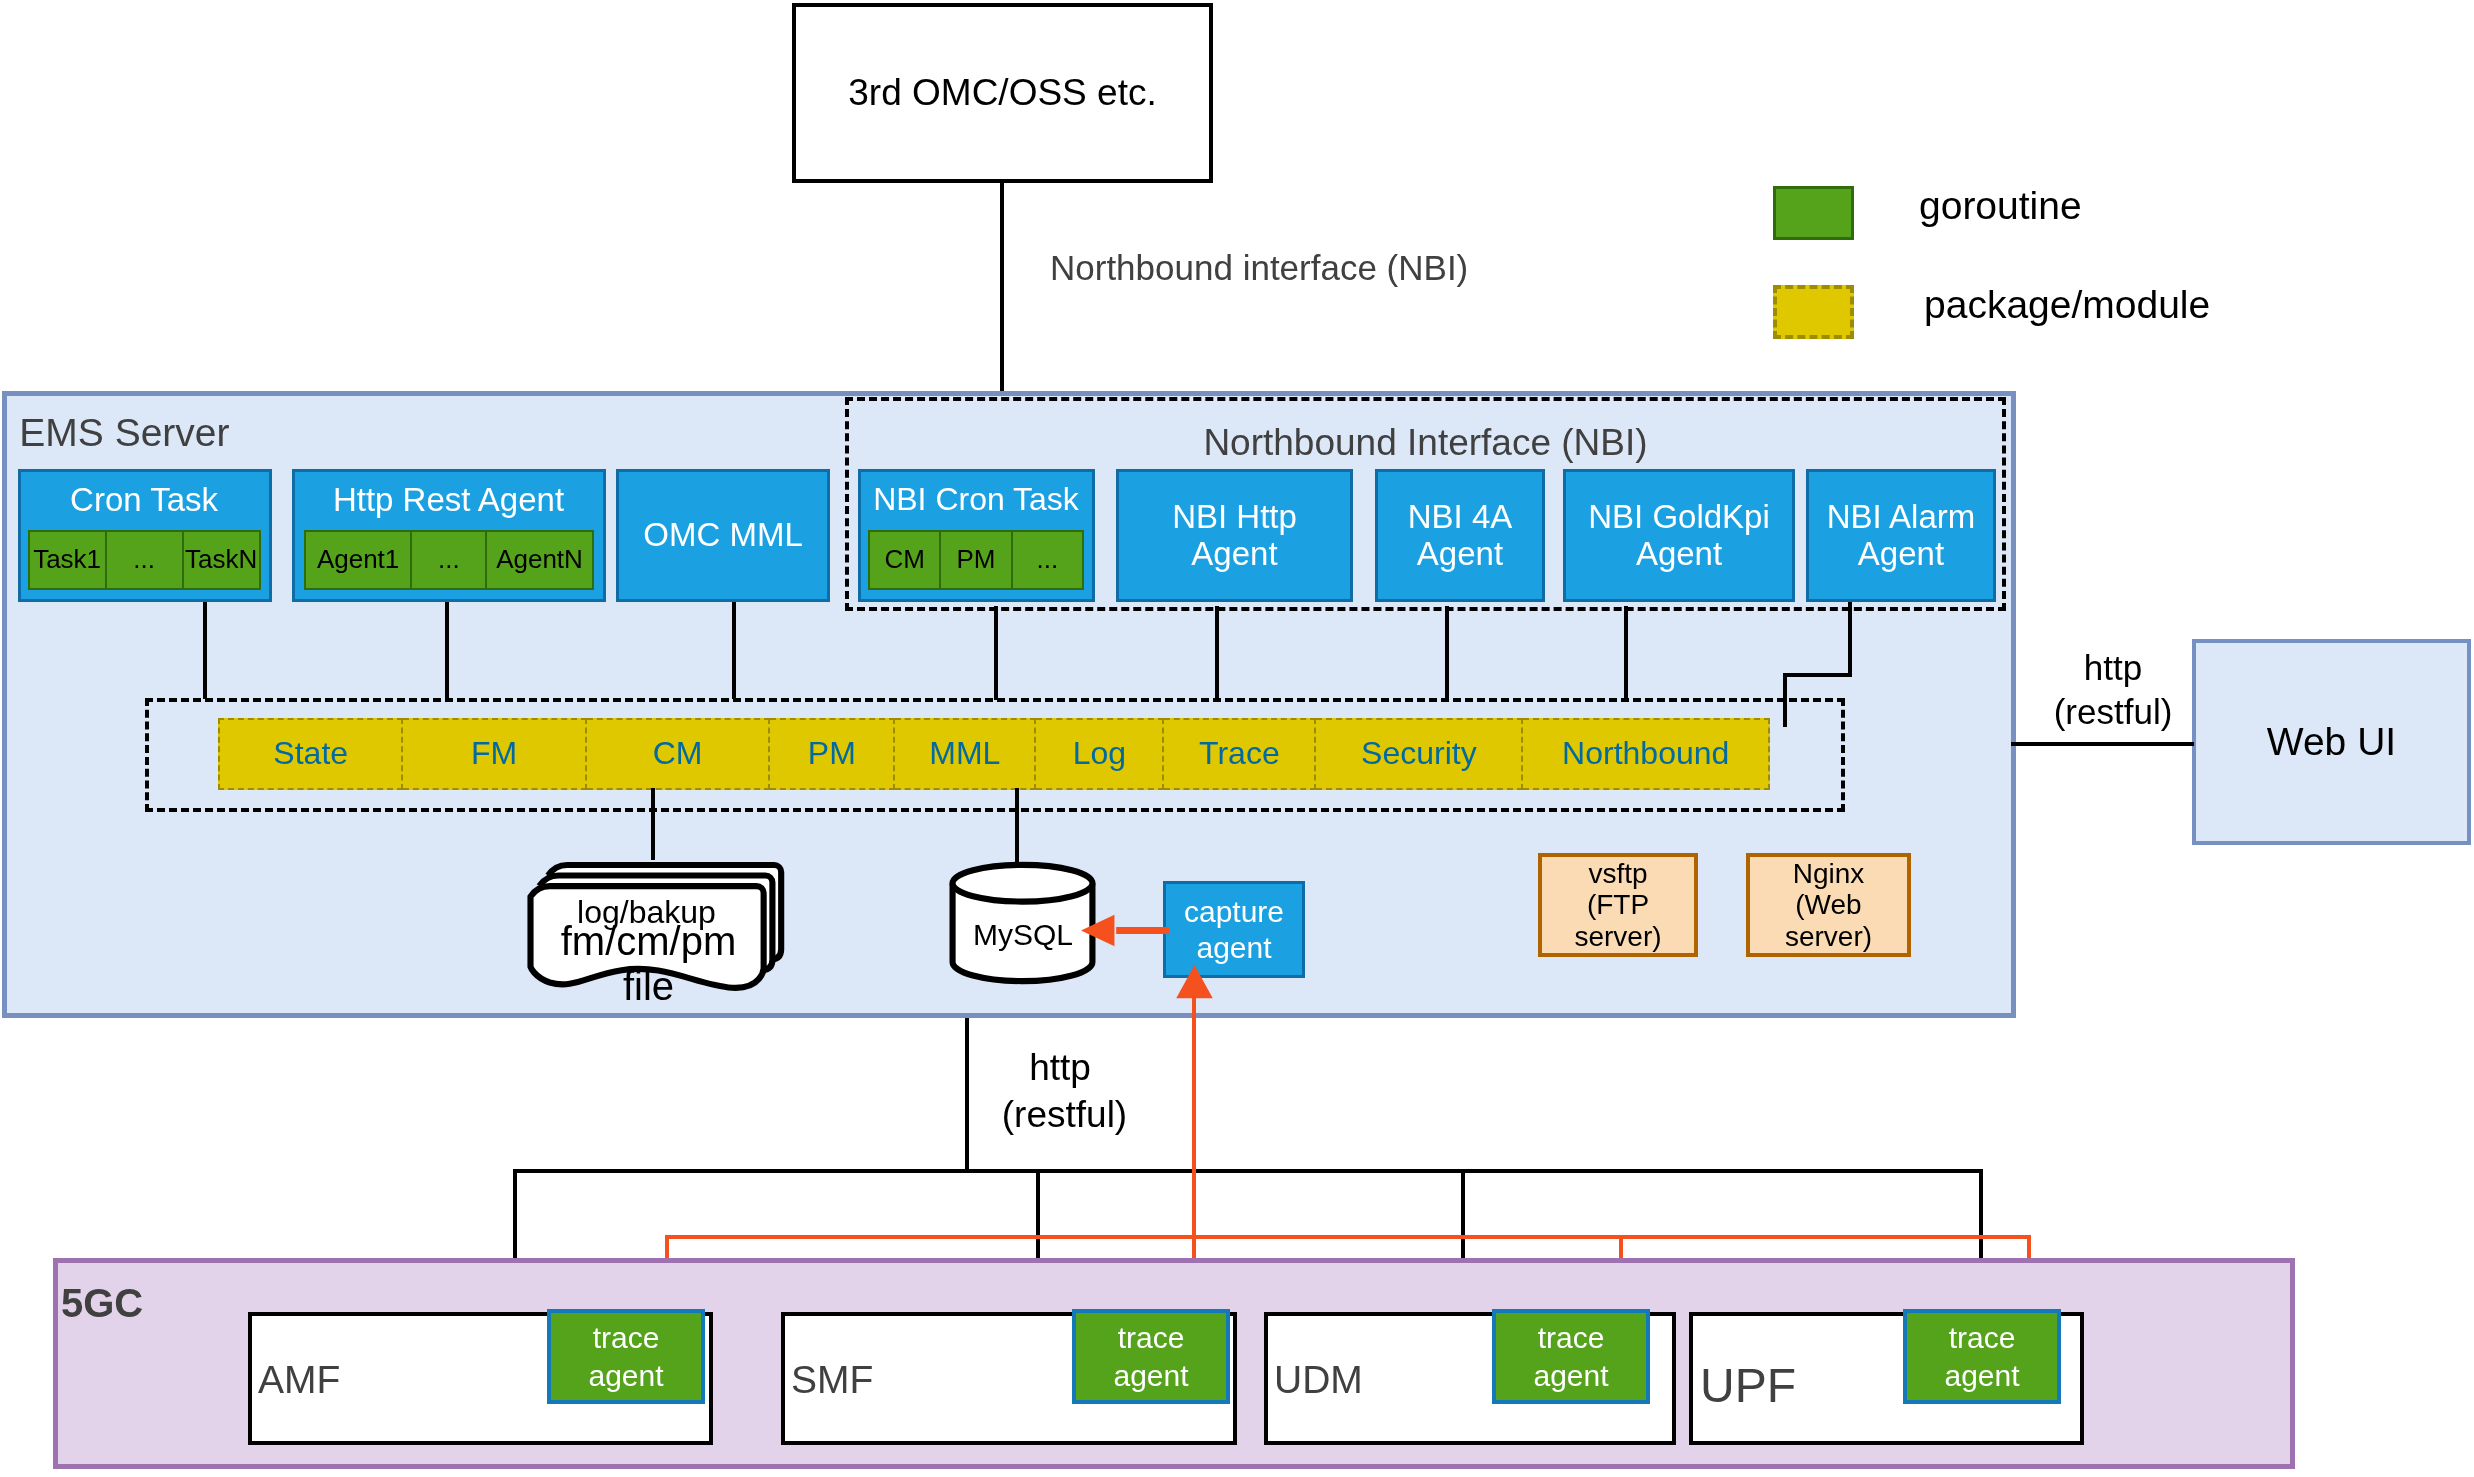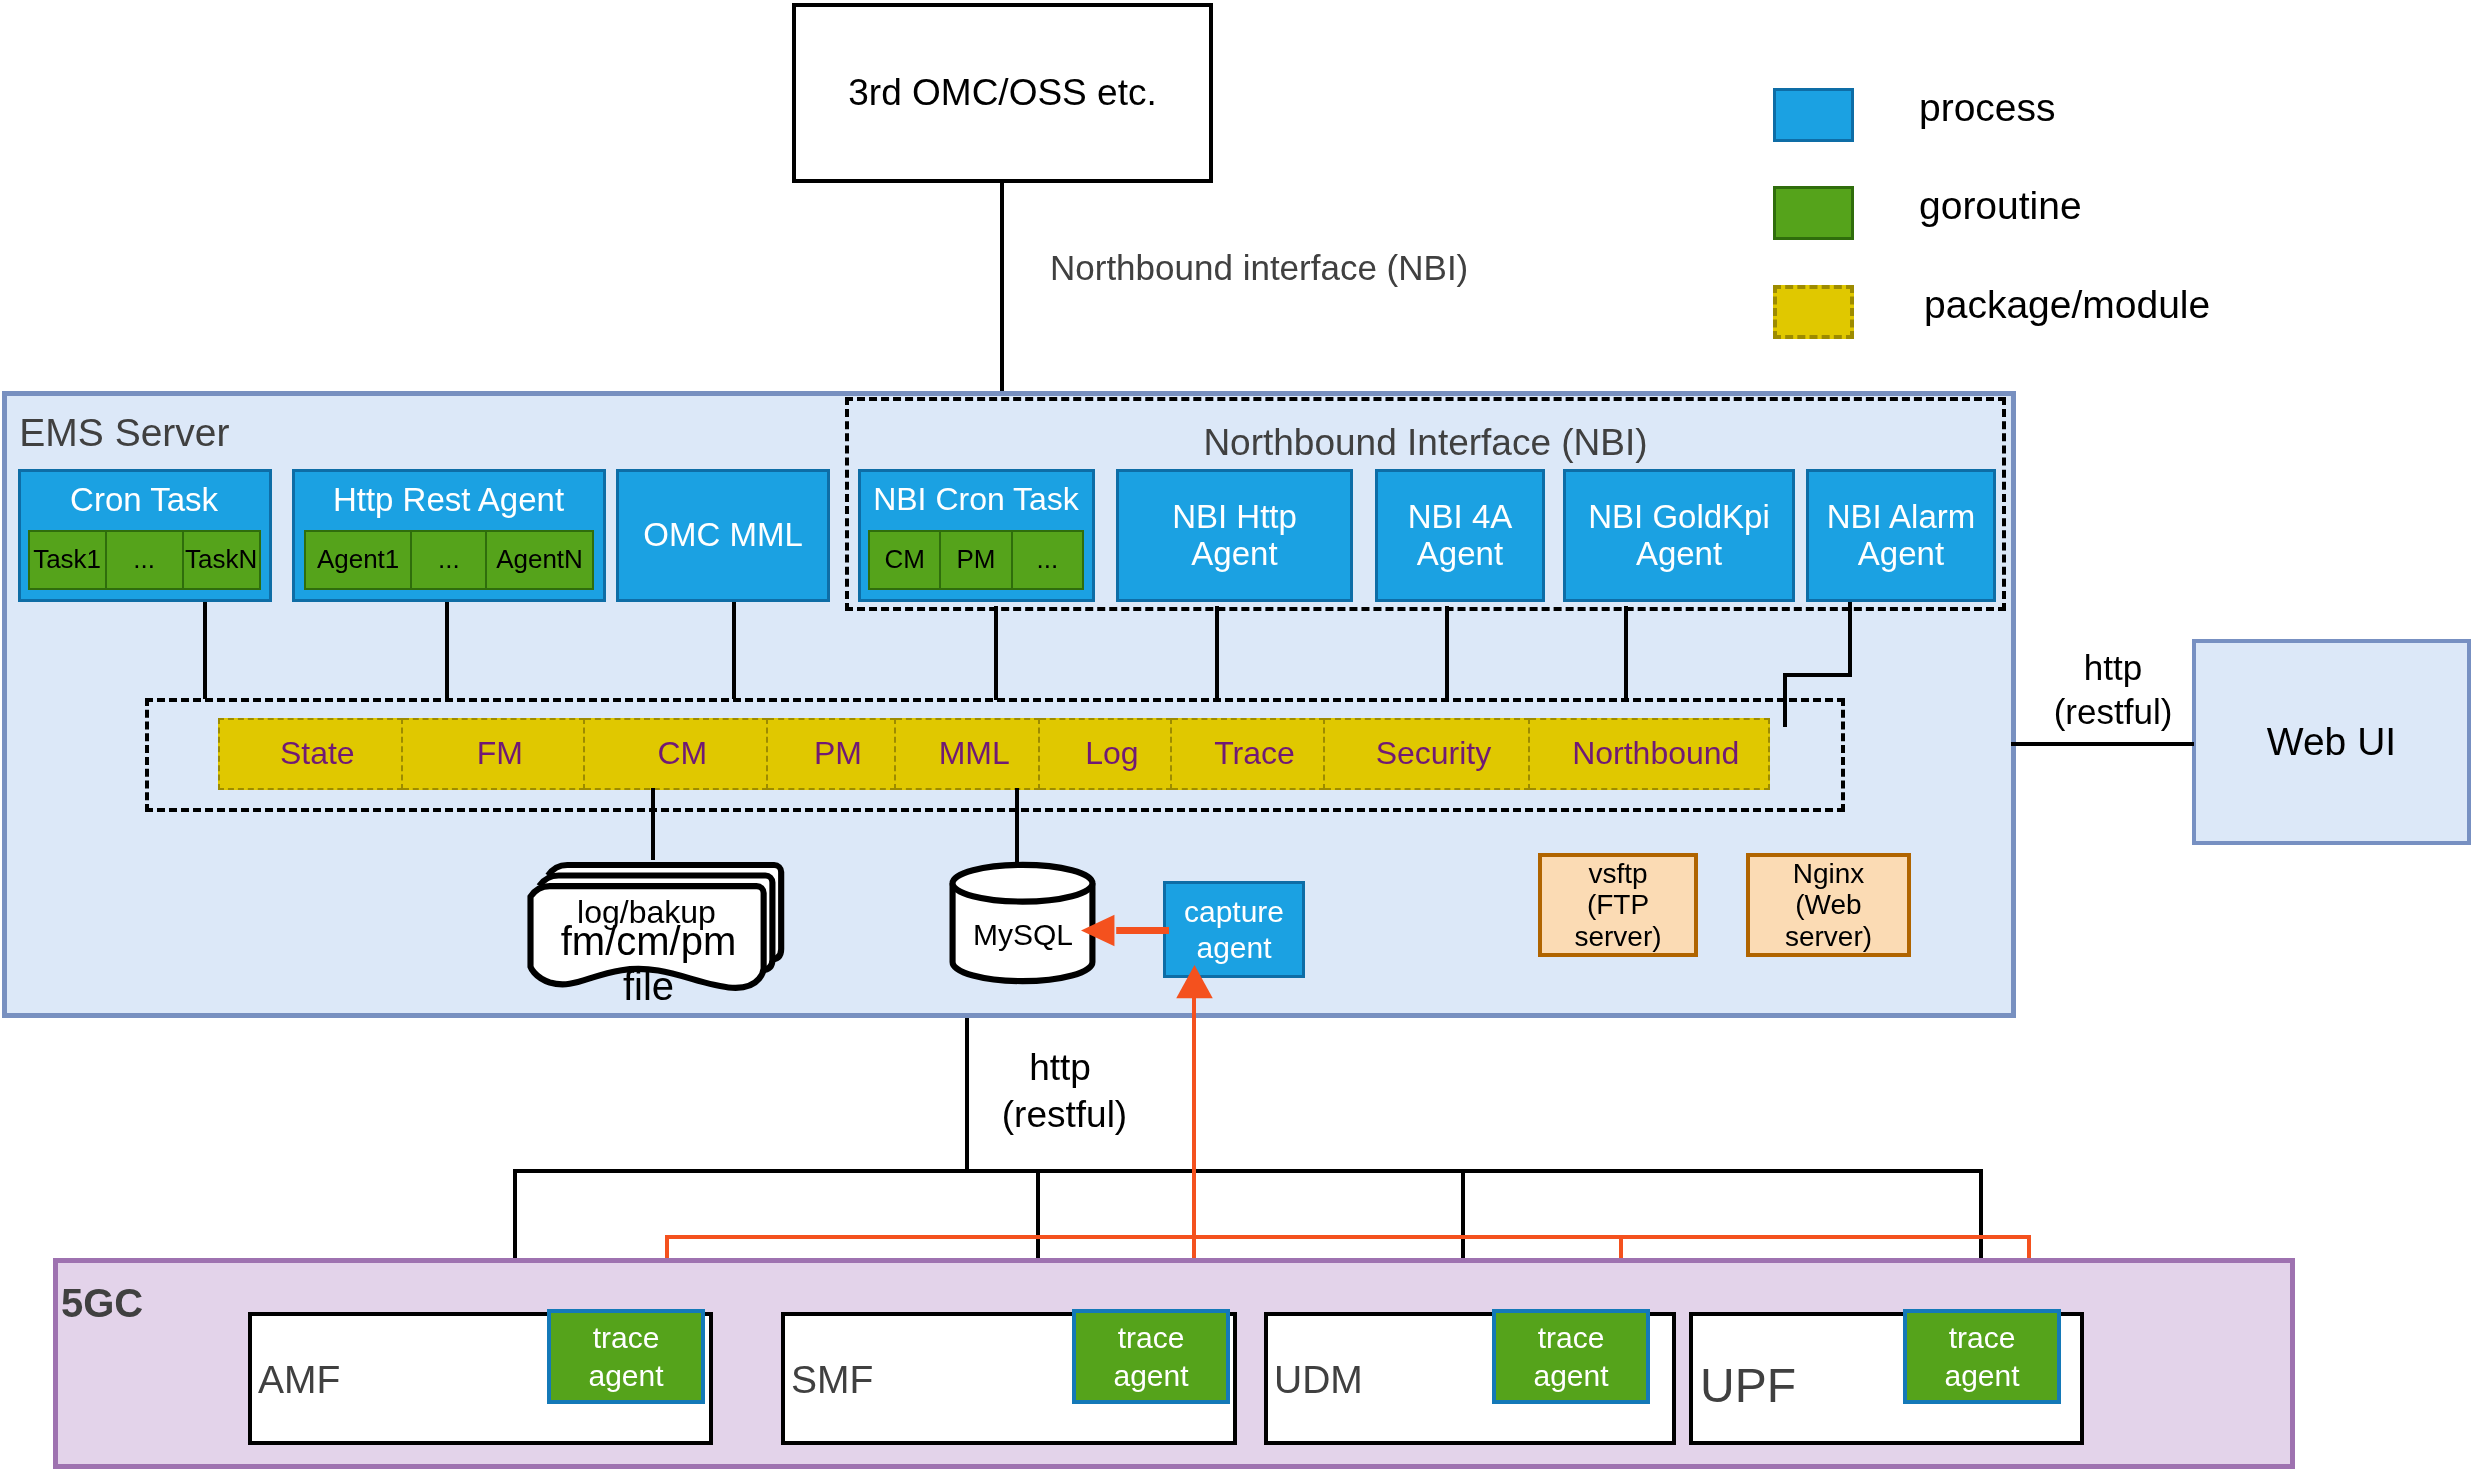--- a/index.html
+++ b/index.html
@@ -6,21 +6,21 @@
   body{width:2475px;height:1478px;position:relative;overflow:hidden;
        font-family:"Liberation Sans","DejaVu Sans",sans-serif;color:#000;}
   #stage{position:absolute;left:0;top:0;width:2475px;height:1478px;}
   .abs{position:absolute;box-sizing:border-box;}
   .ctr{display:flex;align-items:center;justify-content:center;text-align:center;line-height:1.12;}
 
   
   .wbox{background:#ffffff;border:4.4px solid #000000;}
   .process{background:#1ba1e2;border:3.5px solid #0e6da6;color:#ffffff;}
   .goroutine{background:#55a31b;border:2.6px solid #2f6d0c;color:#000000;}
-  .pkg{background:#e0c800;border:2.6px dashed #9d8b00;color:#701a75;padding-left:14px;}
+  .pkg{background:#e0c800;border:2.6px dashed #9d8b00;color:#0369a1;}
   .ems{background:#dce8f8;border:5.3px solid #7890c0;}
   .gc5{background:#e3d3ea;border:5.3px solid #9e72b0;}
   .webui{background:#dce8f8;border:4.4px solid #7790c2;}
   .orangebox{background:#fbdbb4;border:4.4px solid #b06400;color:#000;}
   .dash{border:4.4px dashed #000000;background:transparent;}
 
   
   .vline{background:#000000;width:4.4px;}
   .hline{background:#000000;height:4.4px;}
   .ovline{background:#f4511e;width:4.4px;}
@@ -36,24 +36,20 @@
 
   <div class="abs wbox ctr" style="left:792px;top:2.6px;width:421px;height:180px;font-size:37px;">
     <span>3rd OMC/OSS etc.</span>
   </div>
 
   <div class="abs vline" style="left:1000px;top:183px;width:4.4px;height:212px;"></div>
 
   <div class="abs lbl" style="left:1050px;top:248px;font-size:35px;white-space:nowrap;">Northbound interface (NBI)</div>
 
   <div class="abs" style="left:1773px;top:88px;width:597px;height:237px;">
-    <div class="abs" style="left:0;top:0;width:597px;height:63px;">
-      <div class="abs" style="left:0;top:0;width:81px;height:54px;background:#1ba1e2;border:3.5px solid #0e6da6;"></div>
-      <div class="abs" style="left:146px;top:-1.8px;font-size:39px;">process</div>
-    </div>
     <div class="abs" style="left:0;top:98px;width:597px;height:63px;">
       <div class="abs" style="left:0;top:0;width:81px;height:54px;background:#55a31b;border:3.5px solid #2f6d0c;"></div>
       <div class="abs" style="left:146px;top:-1.8px;font-size:39px;">goroutine</div>
     </div>
     <div class="abs" style="left:0;top:197px;width:597px;height:63px;">
       <div class="abs" style="left:0;top:0;width:81px;height:54px;background:#e0c800;border:4.4px dashed #9d8b00;"></div>
       <div class="abs" style="left:151px;top:-1.8px;font-size:39px;">package/module</div>
     </div>
   </div>
 

